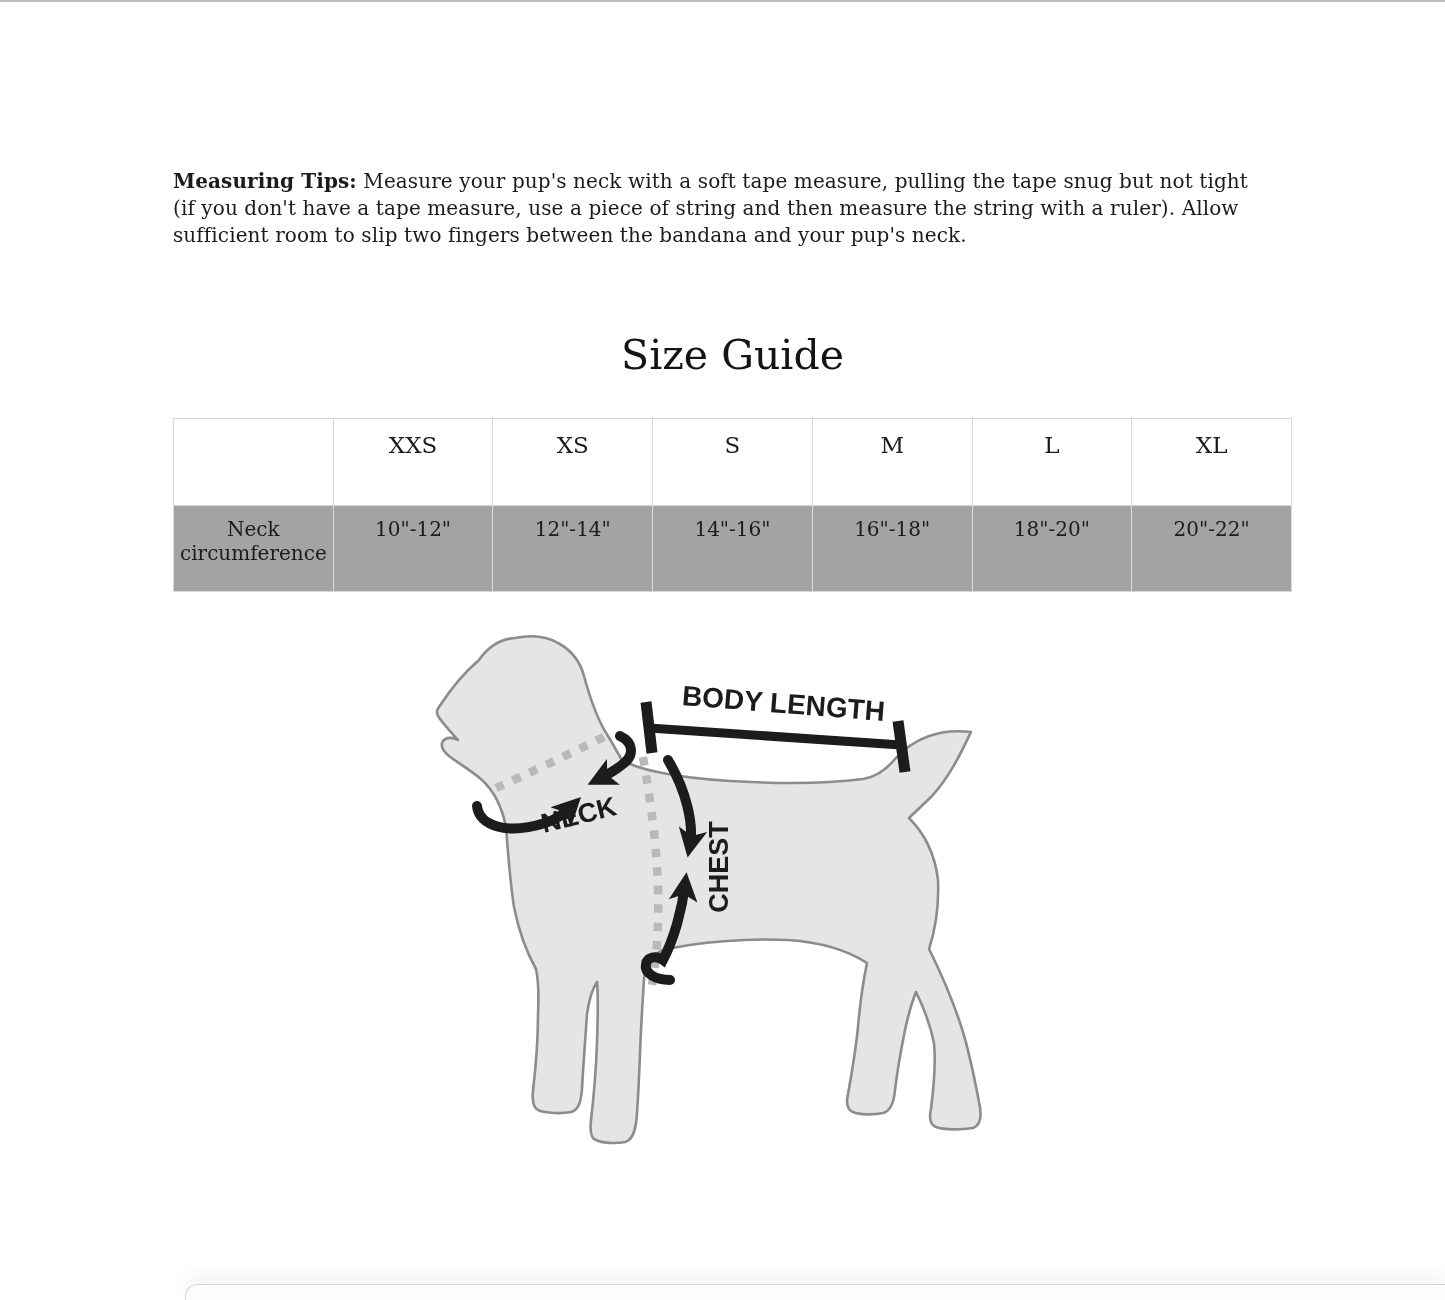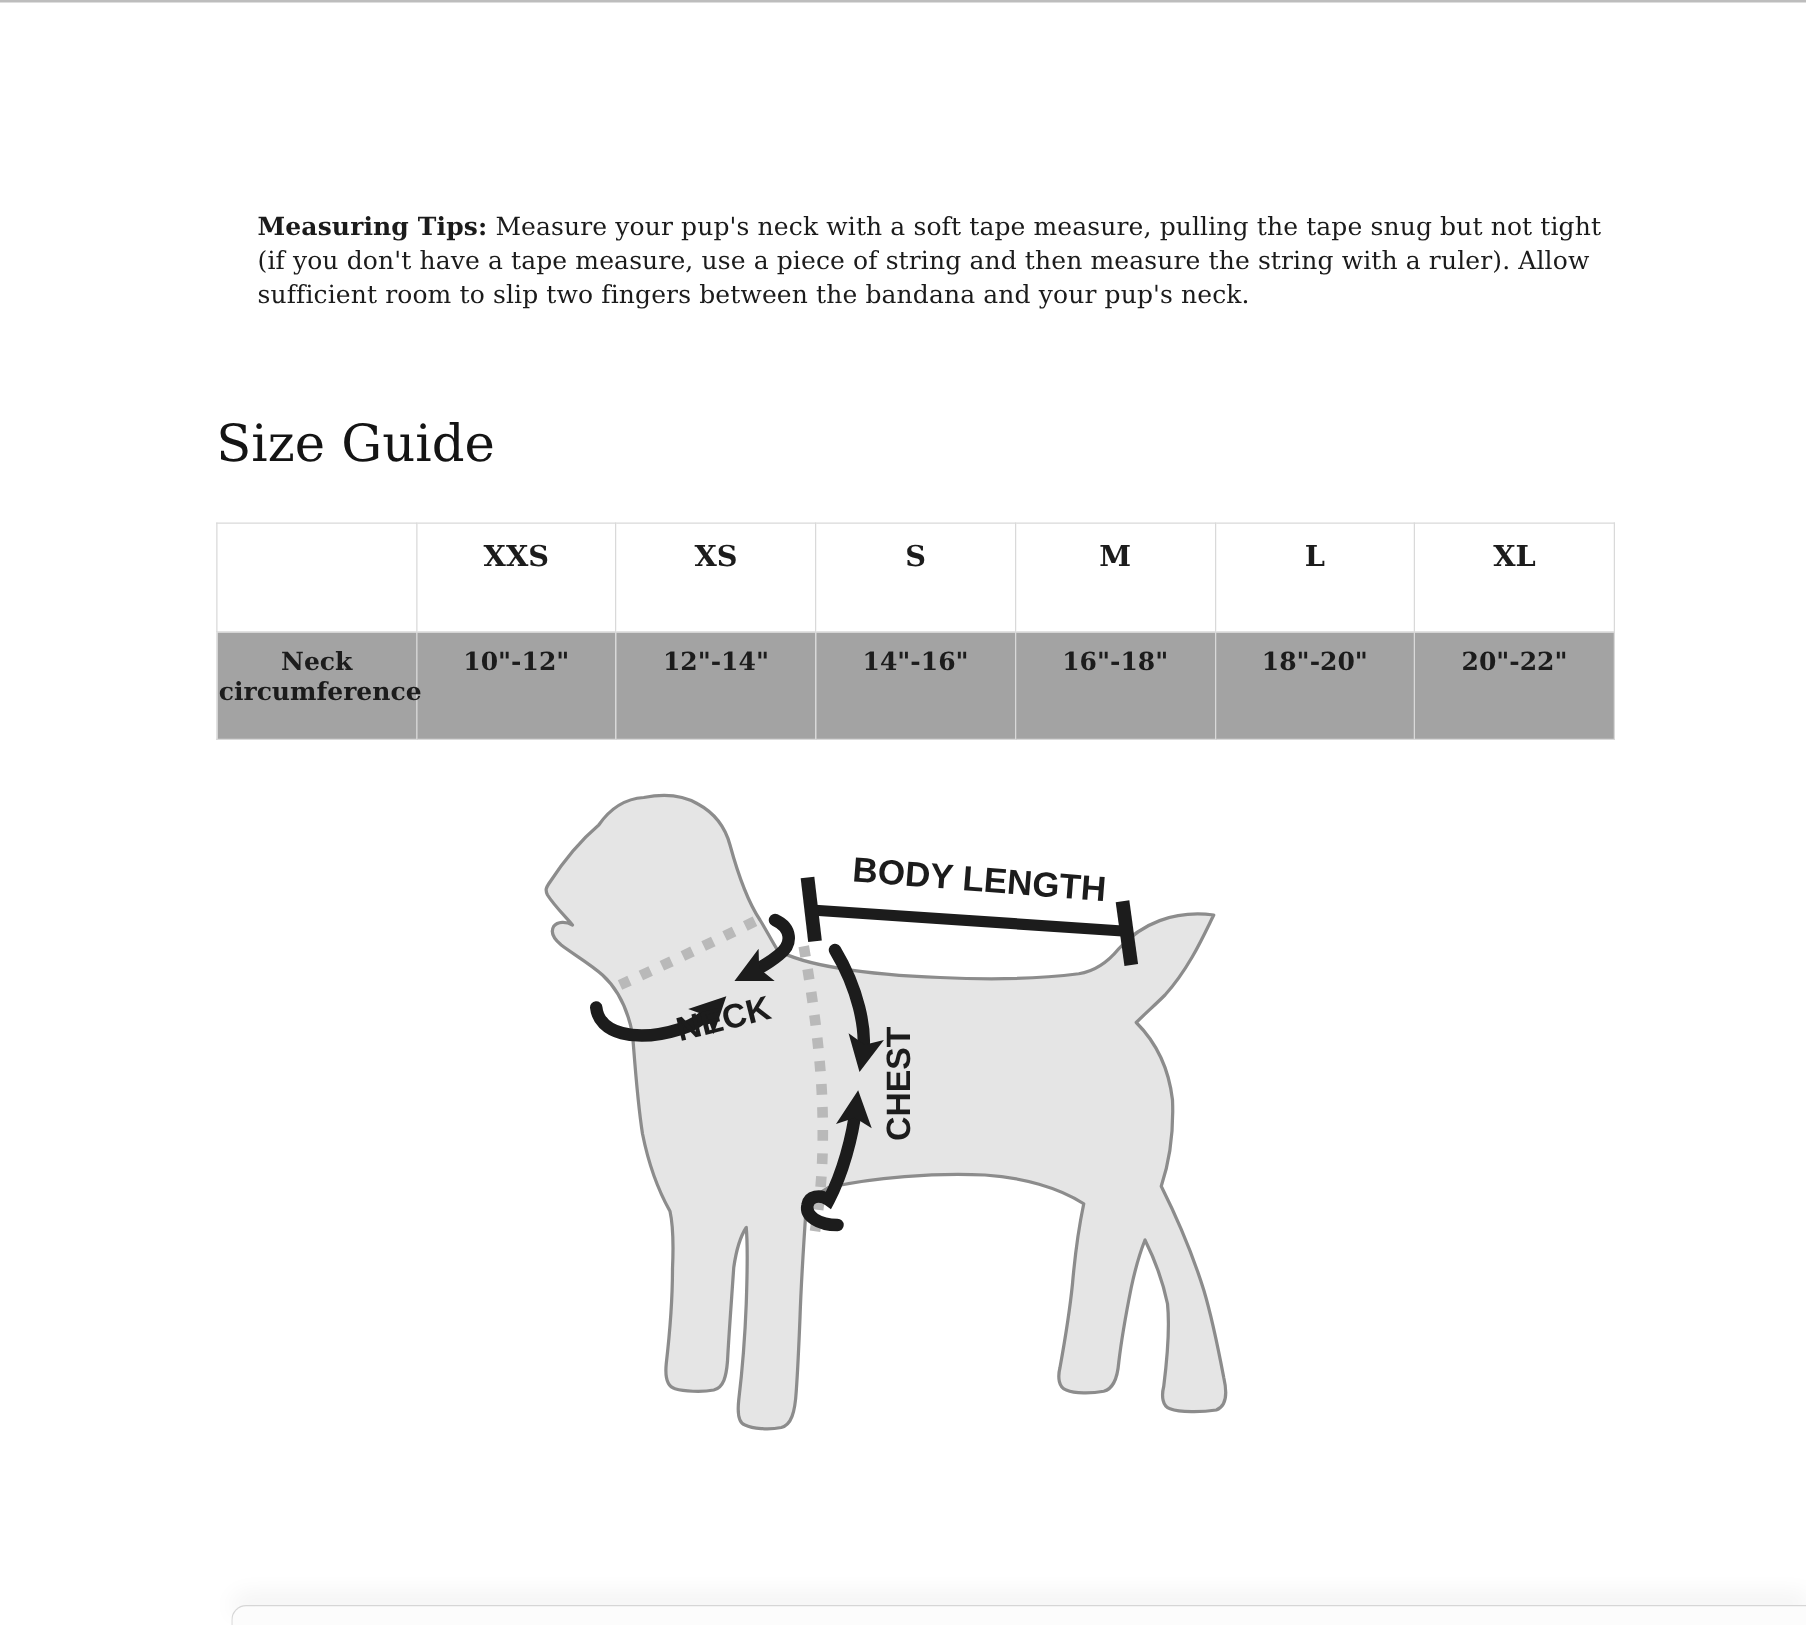--- a/index.html
+++ b/index.html
@@ -8,36 +8,35 @@
     background:#ffffff;
     font-family:"DejaVu Serif","Liberation Serif",serif;
   }
   .top-rule{
     position:absolute;left:0;top:0;width:1445px;height:2px;background:#bdbdbd;
   }
   .tips{
     position:absolute;left:173px;top:148px;width:1082px;
     font-size:20px;line-height:27px;color:#1b1b1b;
     letter-spacing:0.1px;
-    margin-left:33px;
   }
   .tips b{font-weight:700;}
   .sg-title{
     position:absolute;left:173px;top:296px;width:1119px;
-    font-size:41px;color:#141414;line-height:50px;
+    text-align:center;font-size:41px;color:#141414;line-height:50px;
     font-weight:400;
   }
   table.size-table{
     position:absolute;left:173px;top:418px;width:1119px;
     border-collapse:collapse;table-layout:fixed;
     font-size:20px;color:#1c1c1c;
   }
   table.size-table th, table.size-table td{
     border:1px solid #d9d9d9;text-align:center;vertical-align:top;
-    font-weight:700;
+    font-weight:400;
   }
   table.size-table th{height:72px;padding-top:13px;font-size:23px;}
   table.size-table td{height:73px;padding-top:11px;}
   table.size-table tr.shaded td{background:#a3a3a3;}
   .diagram{
     position:absolute;left:427px;top:633px;width:580px;height:520px;
   }
   .diagram svg{display:block;width:580px;height:520px;}
   .diagram text{
     font-family:"Liberation Sans","DejaVu Sans",sans-serif;

